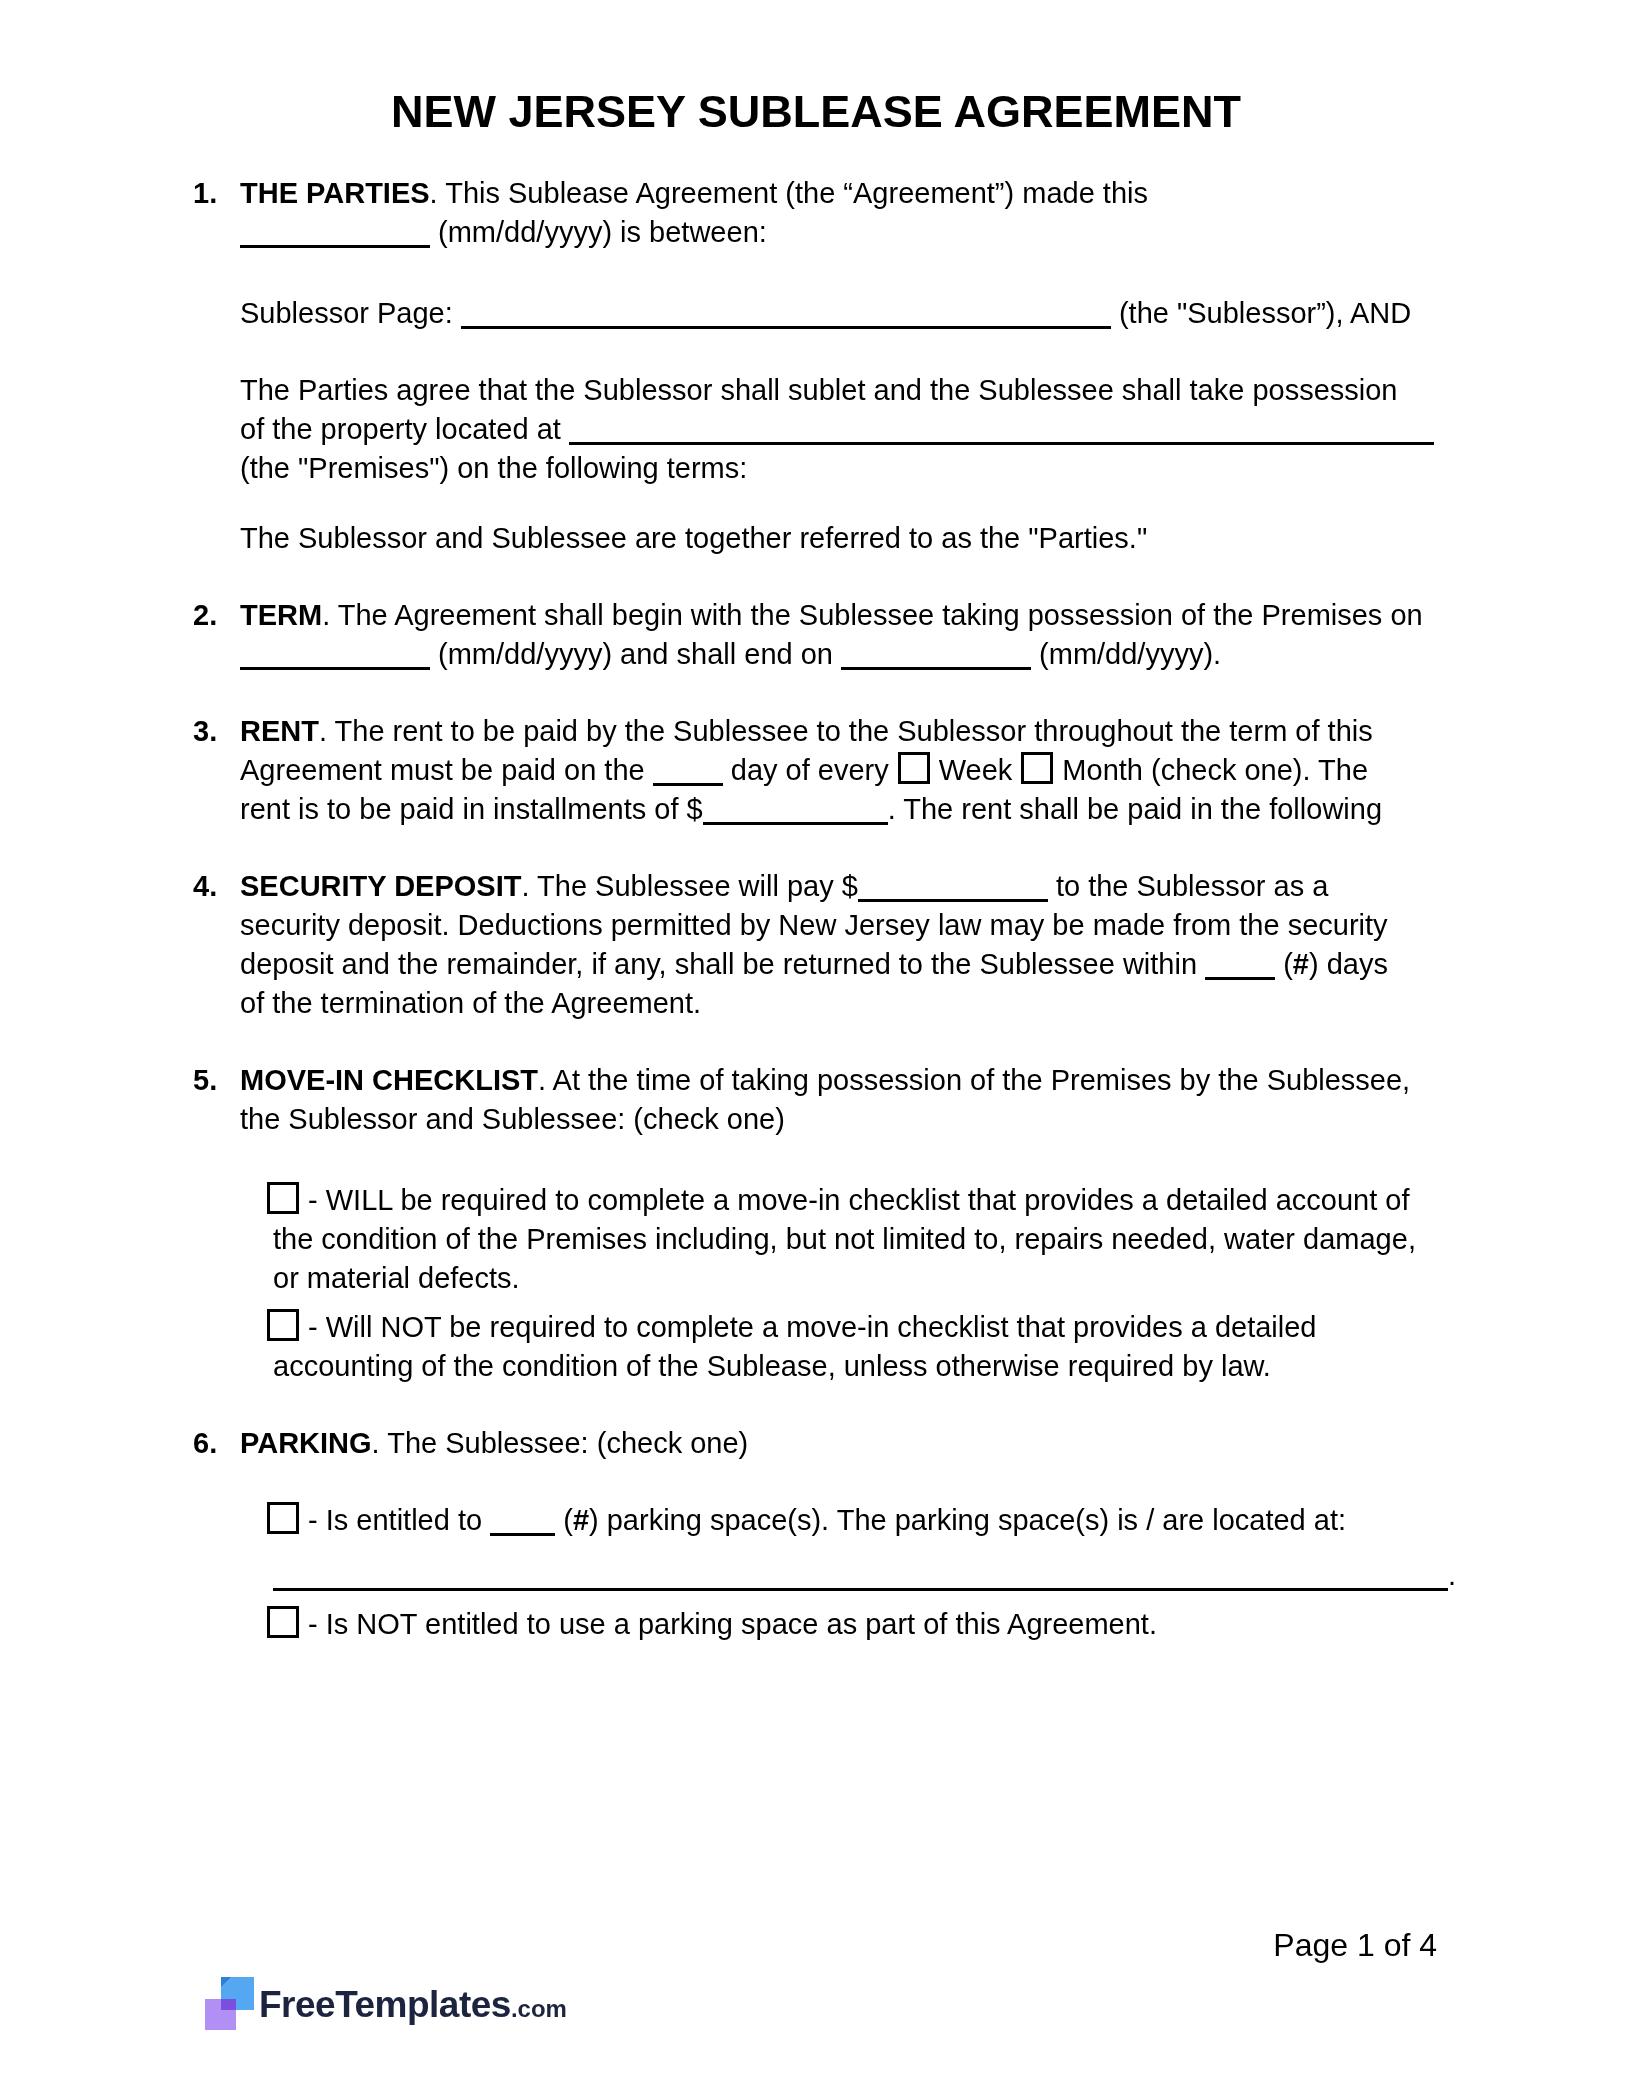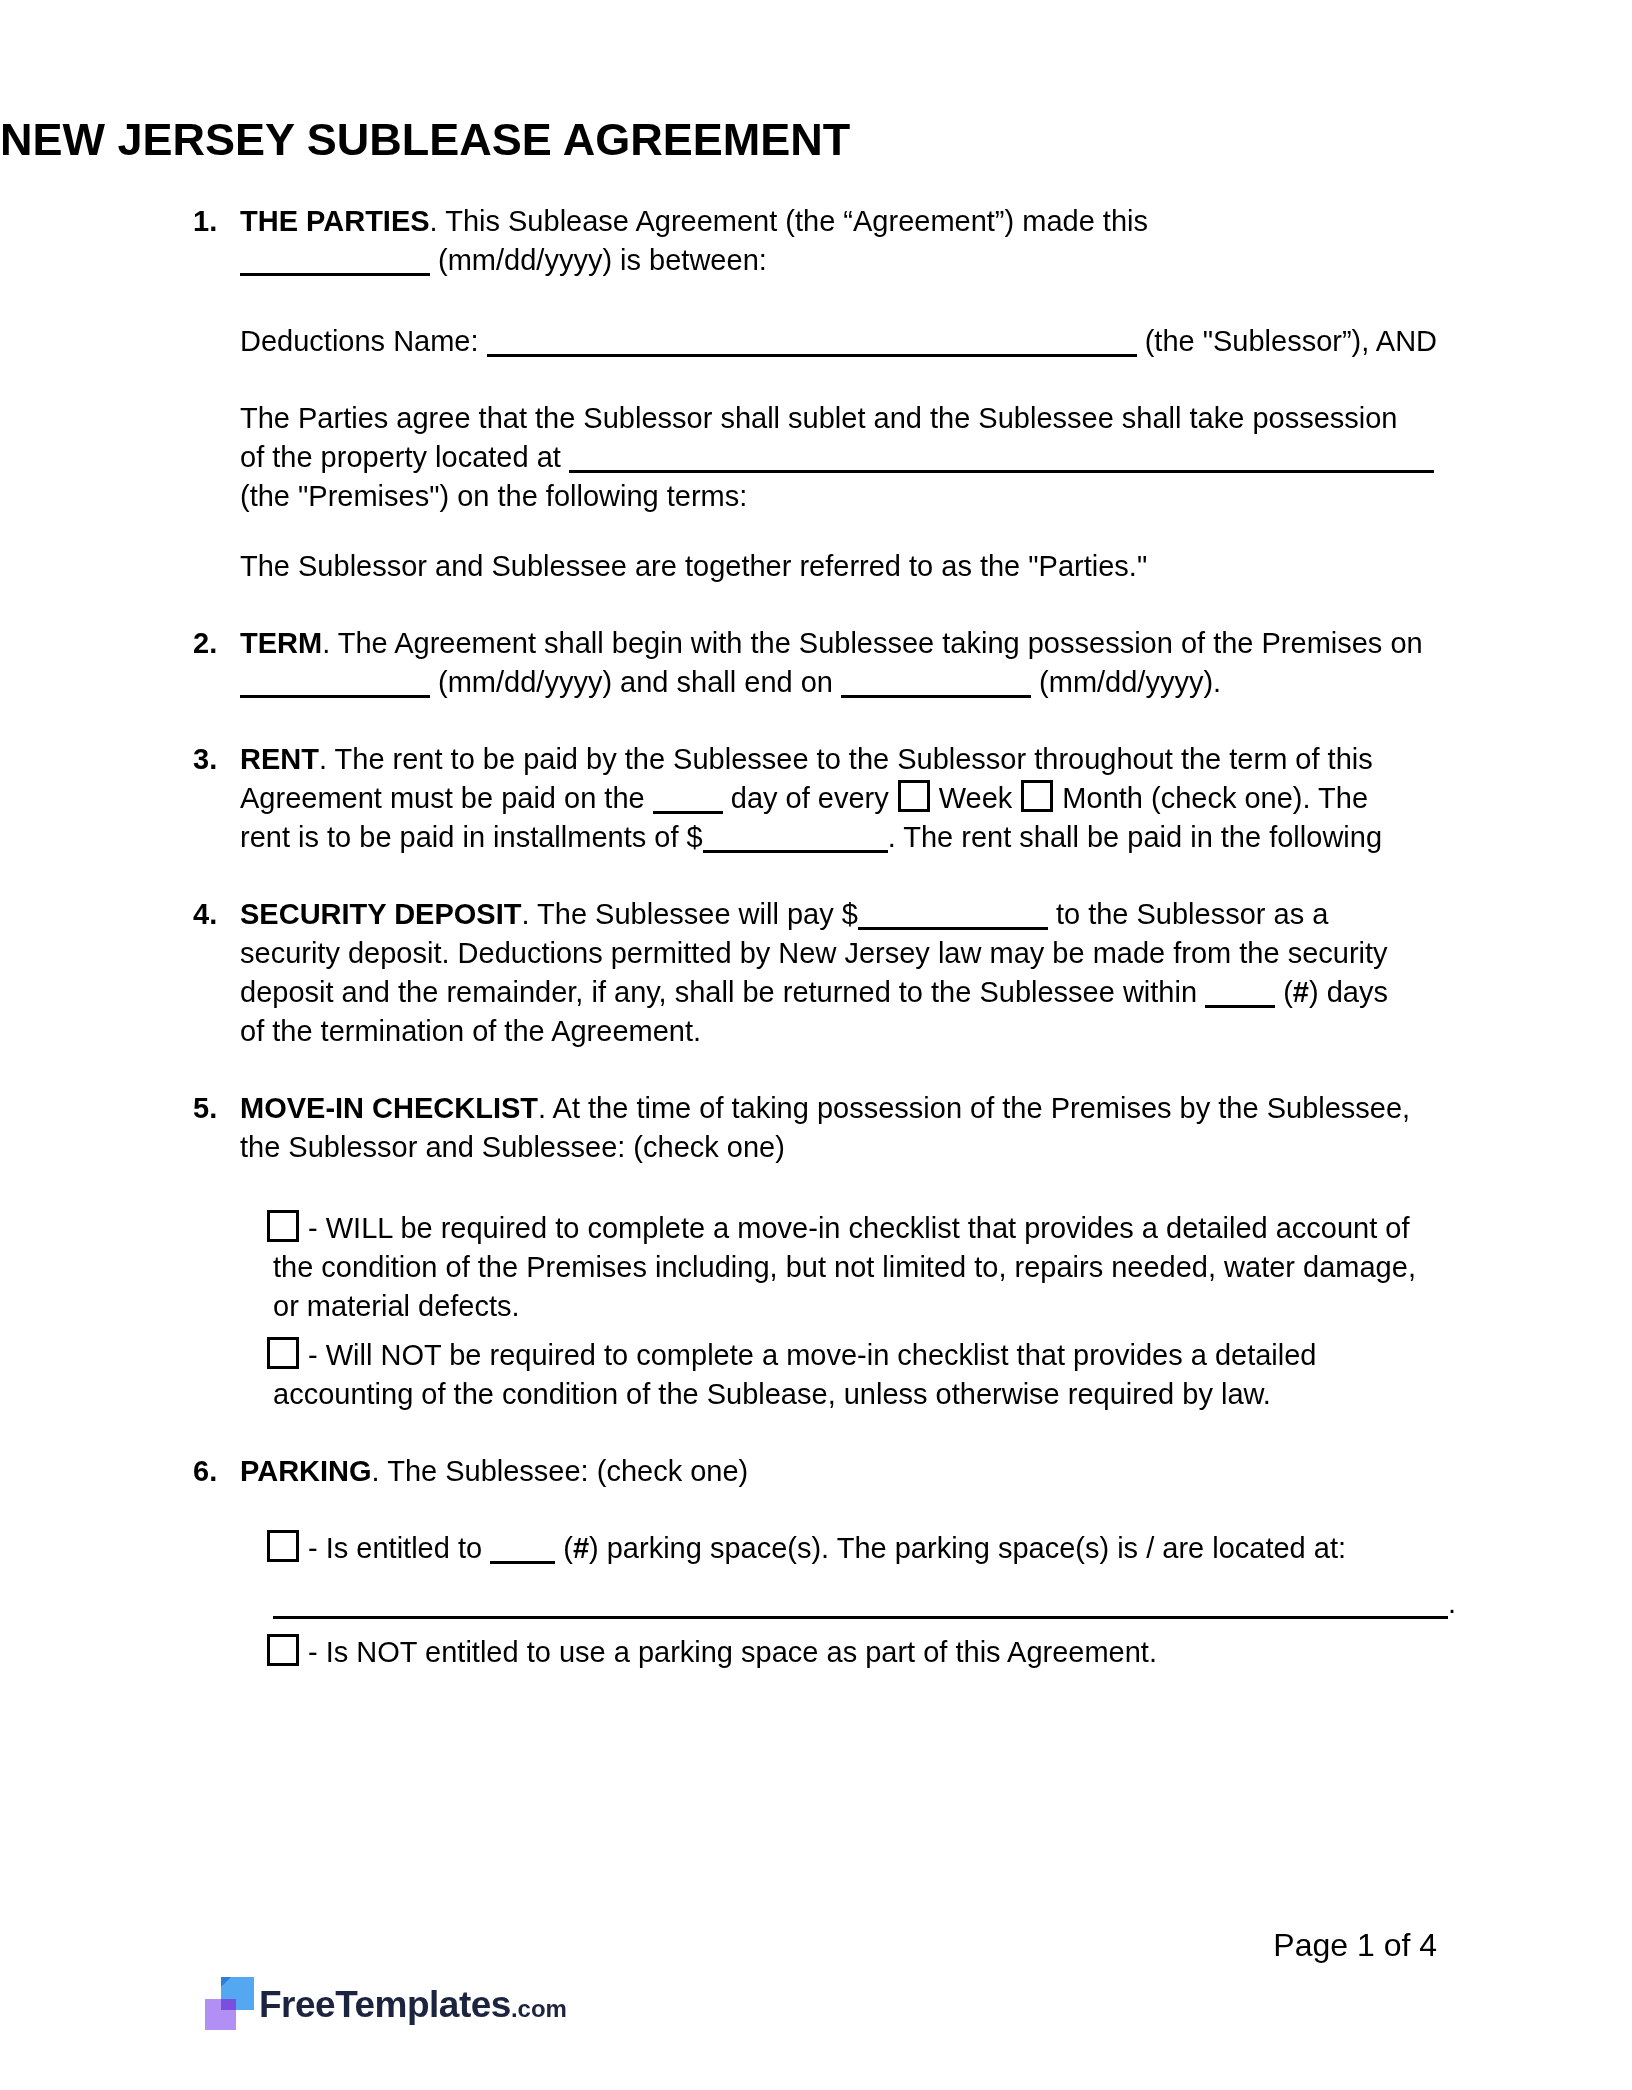--- a/index.html
+++ b/index.html
@@ -8,21 +8,22 @@
     width:1632px;height:2090px;
     margin:0 auto;
     background:#ffffff;
     font-family:"Liberation Sans", sans-serif;
     color:#000;
     font-size:29px;
     overflow:hidden;
   }
   .doc-title{
     margin:0;
-    padding-top:114px;
+    padding-top:86px;
+    text-align:center;
     font-size:45px;
     font-weight:700;
     letter-spacing:0;
   }
   .doc-body{
     margin-top:36px;
   }
   .sec{
     display:flex;
     padding-left:193px;
@@ -120,21 +121,21 @@
 
   <div class="doc-body">
       <div class="sec">
         <div class="num">1.</div>
         <div class="sec-body">
           <div class="para">
             <div class="line"><b>THE PARTIES</b><span>. This Sublease Agreement (the “Agreement”) made this</span></div>
             <div class="line cont"><span class="blank" style="width: 190px;"></span><span> (mm/dd/yyyy) is between:</span></div>
           </div>
           <div class="para names gap-lg">
-            <div class="line"><span>Deductions Name: </span><span class="blank" style="width: 650px;"></span><span> (the "Sublessor”), AND</span></div>
+            <div class="line"><span>Sublessor Page: </span><span class="blank" style="width: 650px;"></span><span> (the "Sublessor”), AND</span></div>
           </div>
           <div class="para">
             <div class="line"><span>The Parties agree that the Sublessor shall sublet and the Sublessee shall take possession</span></div>
             <div class="line cont"><span>of the property located at </span><span class="blank" style="width: 865px;"></span></div>
             <div class="line cont"><span>(the "Premises") on the following terms:</span></div>
           </div>
           <div class="para gap-sm">
             <div class="line"><span>The Sublessor and Sublessee are together referred to as the "Parties."</span></div>
           </div>
         </div>

